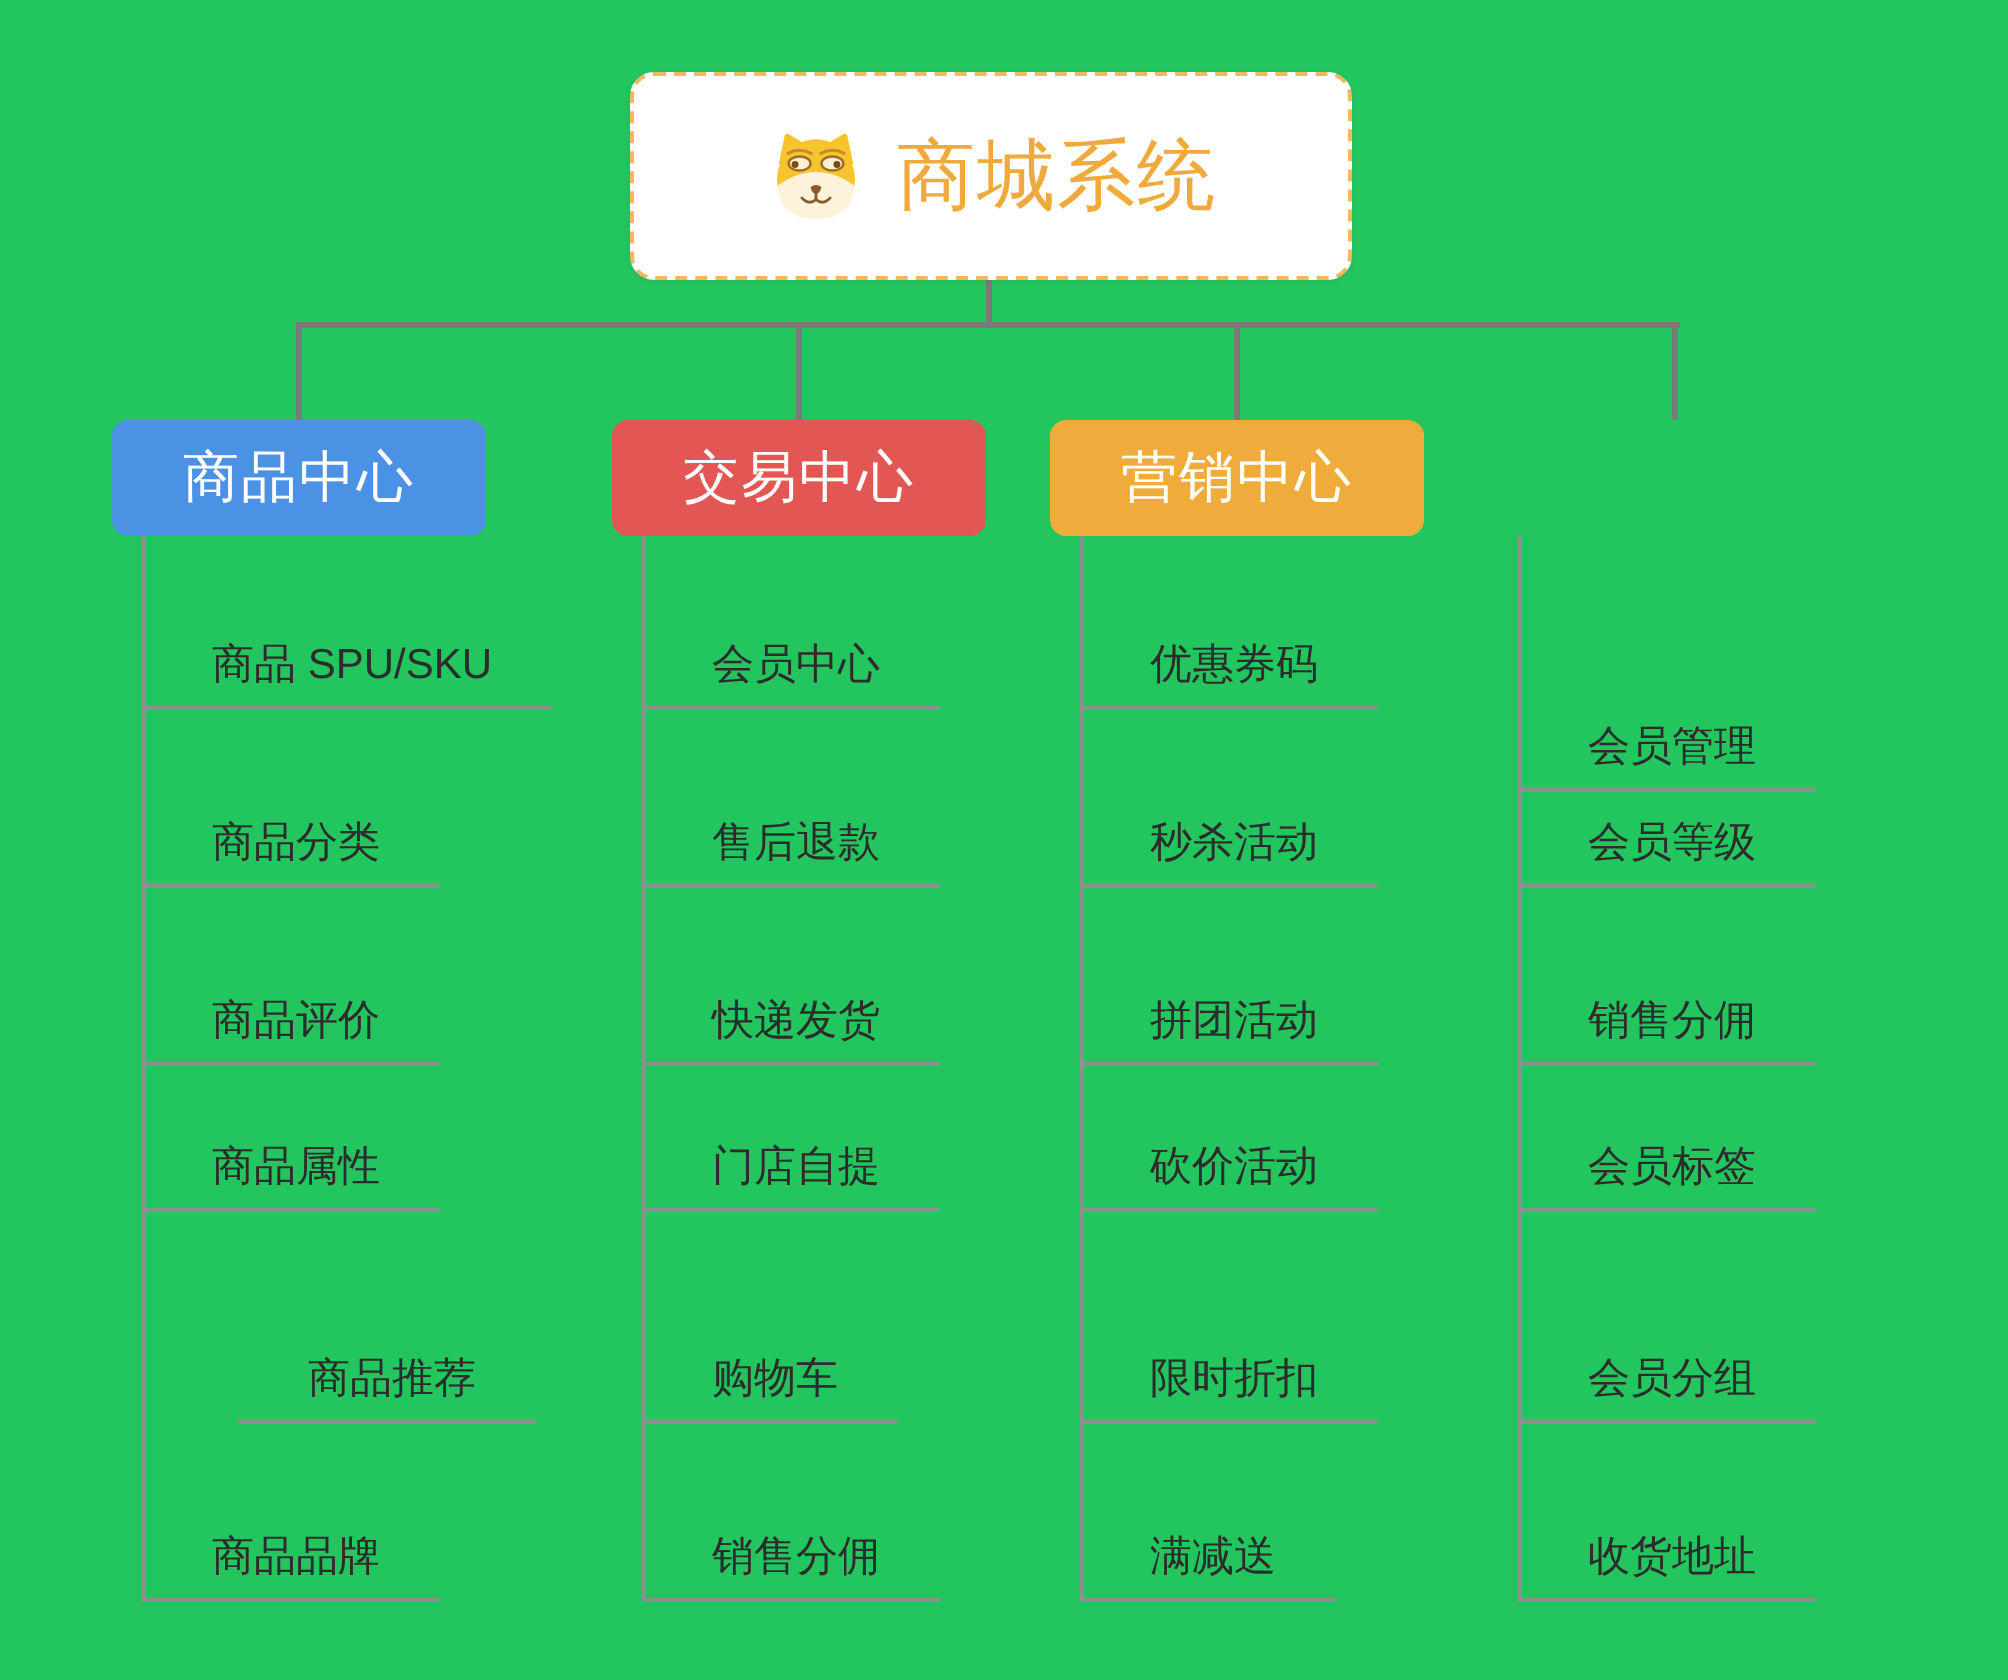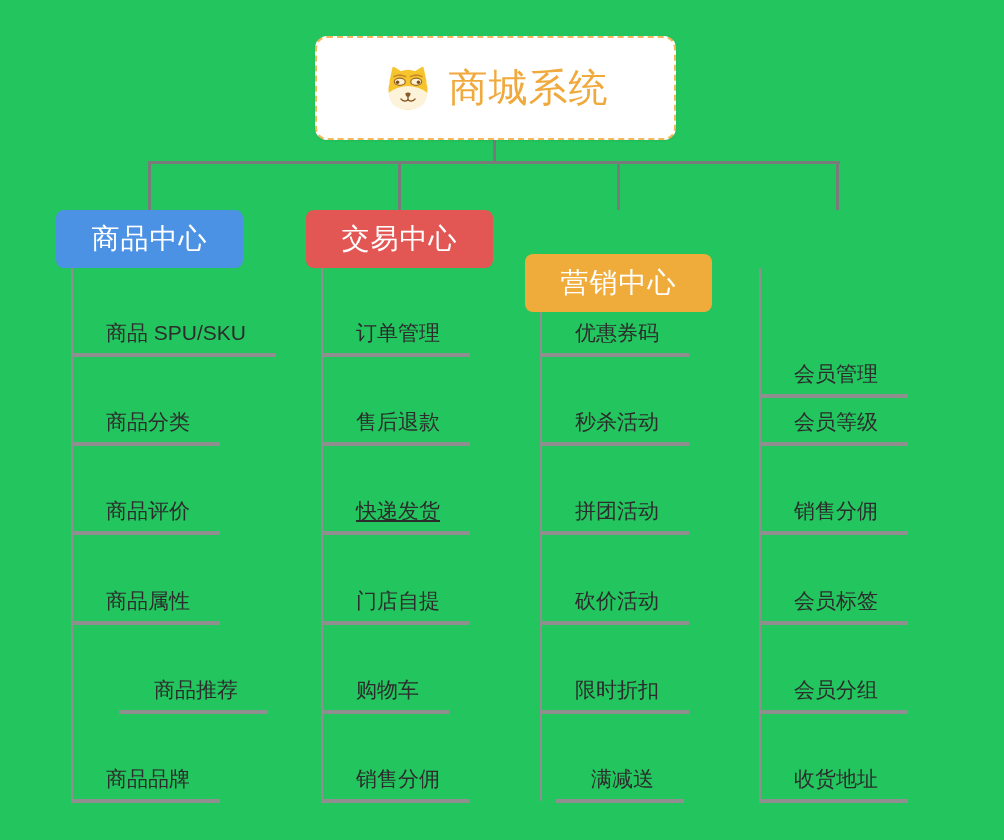--- a/index.html
+++ b/index.html
@@ -54,29 +54,29 @@
   }
 
   
   .col { position: absolute; top: 0; width: 0; }
   .leaf {
     position: absolute;
     left: 0;
     width: max-content;
     white-space: nowrap;
     padding: 0 30px 7px 35px;
-    border-bottom: 4px solid #22c55e;
+    border-bottom: 2px solid #22c55e;
     font-size: 21px;
     line-height: 26px;
     color: #2c2c2c;
   }
   .r0 { top: 320px; }
   .r1 { top: 409px; }
   .r2 { top: 498px; }
-  .r3 { top: 588px; }
+  .r3 { top: 571px; }
   .r4 { top: 677px; }
   .r5 { top: 766px; }
 </style>
 </head>
 <body>
 
 <div class="stage">
 
   <div class="line" style="left: 493px; top: 140px; width: 3px; height: 24px; background-color: rgb(122, 122, 122);"></div>
   <div class="line" style="left: 148px; top: 161px; width: 692px; height: 3px; background-color: rgb(122, 122, 122);"></div>
@@ -104,47 +104,47 @@
       <path d="M35 14.5 Q43 10.5 50 14.5" stroke="#c78a2b" stroke-width="2" fill="none" stroke-linecap="round"></path>
       <path d="M28.5 36 Q32 33.5 35.5 36 Q34.5 40.5 32 40.5 Q29.5 40.5 28.5 36 Z" fill="#8a5a28"></path>
       <path d="M32 40.5 L32 44" stroke="#8a5a28" stroke-width="1.8" stroke-linecap="round"></path>
       <path d="M23 43 Q27.5 48 32 44 Q36.5 48 41 43" stroke="#8a5a28" stroke-width="1.8" fill="none" stroke-linecap="round"></path>
     </svg>
     <span class="root-title" style="color: rgb(240, 169, 60);">商城系统</span>
   </div>
 
   <div class="branch" style="left: 56px; background-color: rgb(75, 146, 229);">商品中心</div>
   <div class="branch" style="left: 306px; background-color: rgb(226, 87, 84);">交易中心</div>
-  <div class="branch" style="left: 525px; background-color: rgb(239, 172, 59); margin-top: 44px;">营销中心</div>
+  <div class="branch" style="left: 525px; background-color: rgb(239, 172, 59);">营销中心</div>
 
   <div class="col" style="left:71px;">
     <div class="leaf r0" style="border-bottom-color: rgb(143, 143, 143);">商品 SPU/SKU</div>
     <div class="leaf r1" style="border-bottom-color: rgb(143, 143, 143);">商品分类</div>
     <div class="leaf r2" style="border-bottom-color: rgb(143, 143, 143);">商品评价</div>
     <div class="leaf r3" style="border-bottom-color: rgb(143, 143, 143);">商品属性</div>
     <div class="leaf r4" style="border-bottom-color: rgb(143, 143, 143); margin-left: 48px;">商品推荐</div>
     <div class="leaf r5" style="border-bottom-color: rgb(143, 143, 143);">商品品牌</div>
   </div>
 
   <div class="col" style="left:321px;">
-    <div class="leaf r0" style="border-bottom-color: rgb(143, 143, 143);">订单管理</div>
+    <div class="leaf r0" style="border-bottom-color: rgb(143, 143, 143);">会员中心</div>
     <div class="leaf r1" style="border-bottom-color: rgb(143, 143, 143);">售后退款</div>
-    <div class="leaf r2" style="border-bottom-color: rgb(143, 143, 143); text-decoration: underline;">快递发货</div>
+    <div class="leaf r2" style="border-bottom-color: rgb(143, 143, 143);">快递发货</div>
     <div class="leaf r3" style="border-bottom-color: rgb(143, 143, 143);">门店自提</div>
     <div class="leaf r4" style="border-bottom-color: rgb(143, 143, 143);">购物车</div>
     <div class="leaf r5" style="border-bottom-color: rgb(143, 143, 143);">销售分佣</div>
   </div>
 
   <div class="col" style="left:540px;">
     <div class="leaf r0" style="border-bottom-color: rgb(143, 143, 143);">优惠券码</div>
     <div class="leaf r1" style="border-bottom-color: rgb(143, 143, 143);">秒杀活动</div>
     <div class="leaf r2" style="border-bottom-color: rgb(143, 143, 143);">拼团活动</div>
     <div class="leaf r3" style="border-bottom-color: rgb(143, 143, 143);">砍价活动</div>
     <div class="leaf r4" style="border-bottom-color: rgb(143, 143, 143);">限时折扣</div>
-    <div class="leaf r5" style="border-bottom-color: rgb(143, 143, 143); margin-left: 16px;">满减送</div>
+    <div class="leaf r5" style="border-bottom-color: rgb(143, 143, 143);">满减送</div>
   </div>
 
   <div class="col" style="left:759px;">
     <div class="leaf r0" style="border-bottom-color: rgb(143, 143, 143); margin-top: 41px;">会员管理</div>
     <div class="leaf r1" style="border-bottom-color: rgb(143, 143, 143);">会员等级</div>
     <div class="leaf r2" style="border-bottom-color: rgb(143, 143, 143);">销售分佣</div>
     <div class="leaf r3" style="border-bottom-color: rgb(143, 143, 143);">会员标签</div>
     <div class="leaf r4" style="border-bottom-color: rgb(143, 143, 143);">会员分组</div>
     <div class="leaf r5" style="border-bottom-color: rgb(143, 143, 143);">收货地址</div>
   </div>

